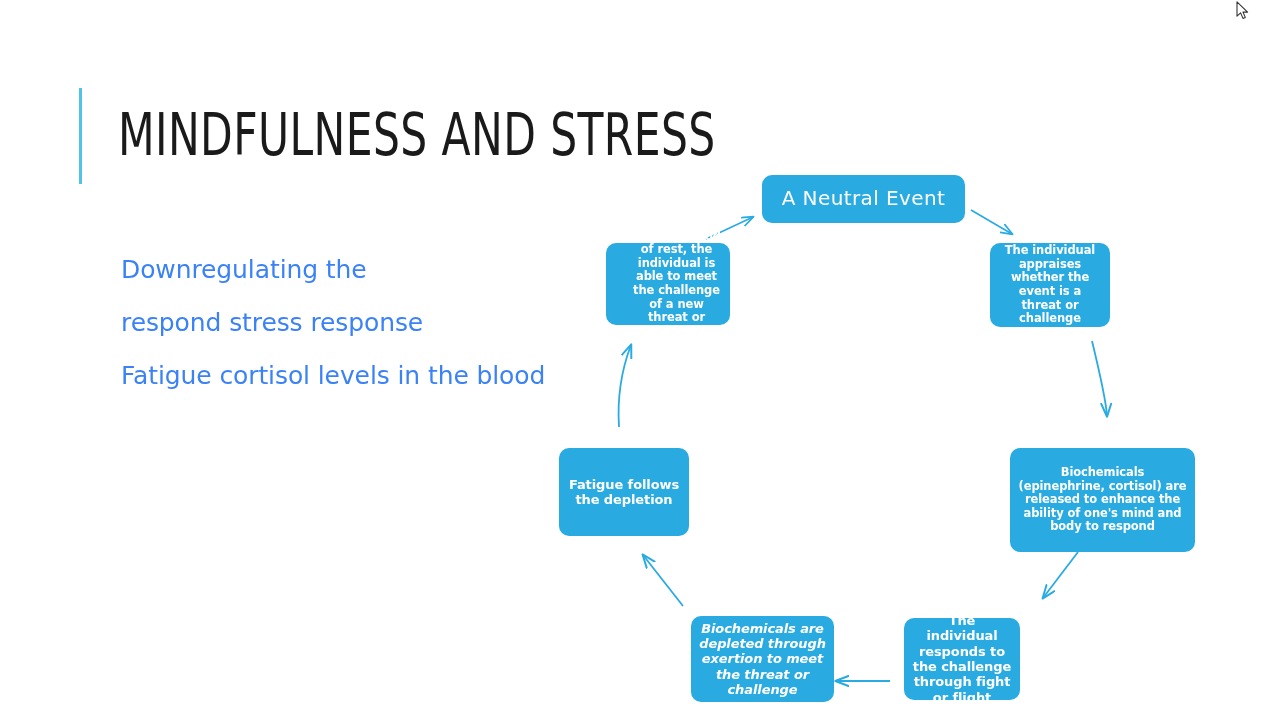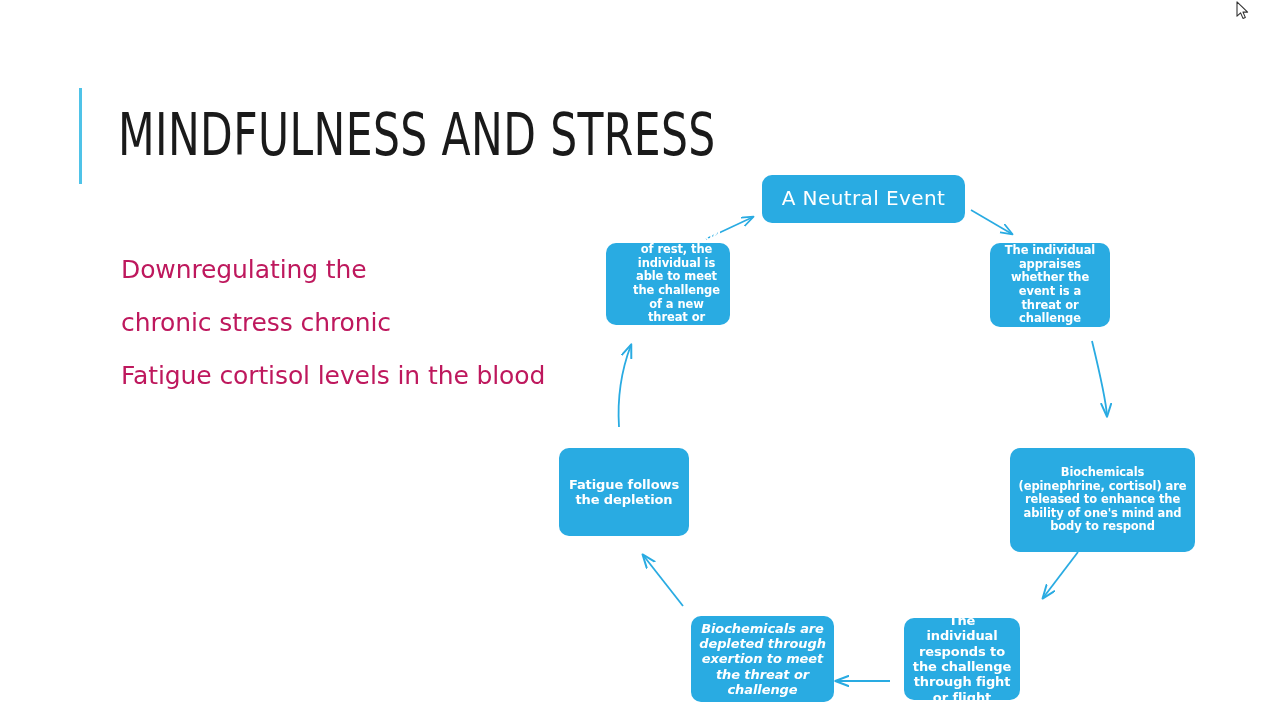--- a/index.html
+++ b/index.html
@@ -52,21 +52,21 @@
   #body-lines {
     position: absolute;
     left: 121px;
     top: 243px;
     width: 500px;
   }
   .body-line {
     font-family: "DejaVu Sans", "Liberation Sans", sans-serif;
     font-size: 25px;
     line-height: 53px;
-    color: #be185d;
+    color: #3b82f6;
     font-weight: 400;
     white-space: nowrap;
     letter-spacing: -0.1px;
   }
 
   
   #cycle {
     position: absolute;
     left: 0;
     top: 4px;
@@ -126,21 +126,21 @@
 </head>
 <body>
 
 <div id="slide">
 
   <div id="title-accent"></div>
   <div id="page-title">Mindfulness and Stress</div>
 
   <div id="body-lines">
     <div class="body-line">Downregulating the</div>
-    <div class="body-line"> chronic stress chronic</div>
+    <div class="body-line"> respond stress response</div>
     <div class="body-line">Fatigue cortisol levels in the blood</div>
   </div>
 
   <div id="cycle">
 
     <svg id="arrow-layer" viewBox="0 0 1280 720" width="1280" height="720">
       <defs>
         <marker id="ah" markerWidth="9" markerHeight="9" refX="7.2" refY="3.2" orient="auto" markerUnits="strokeWidth">
           <path d="M0.3,0.4 L7.6,3.2 L0.3,6.0" fill="none" stroke="#29ABE2" stroke-width="1.1" stroke-linecap="round" stroke-linejoin="round"></path>
         </marker>

